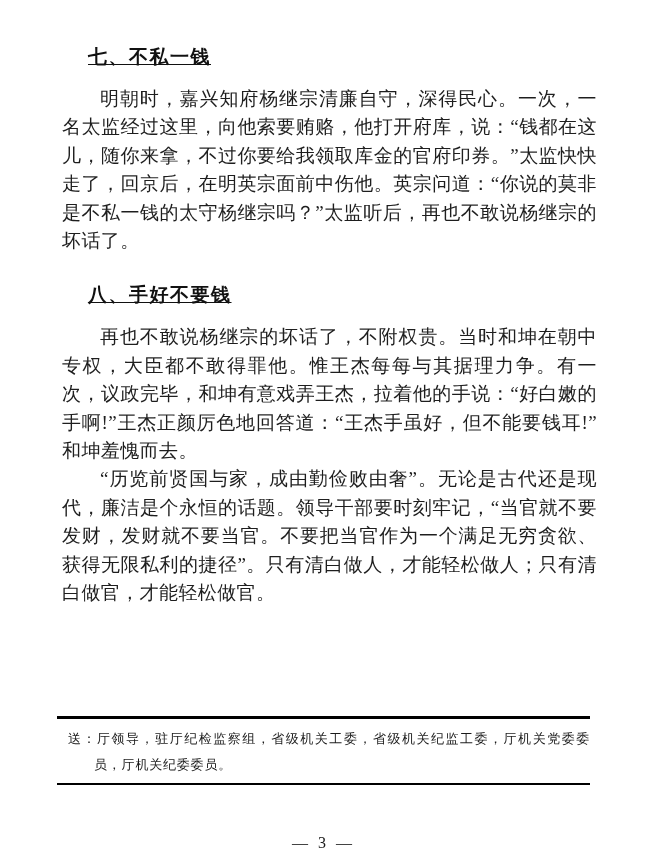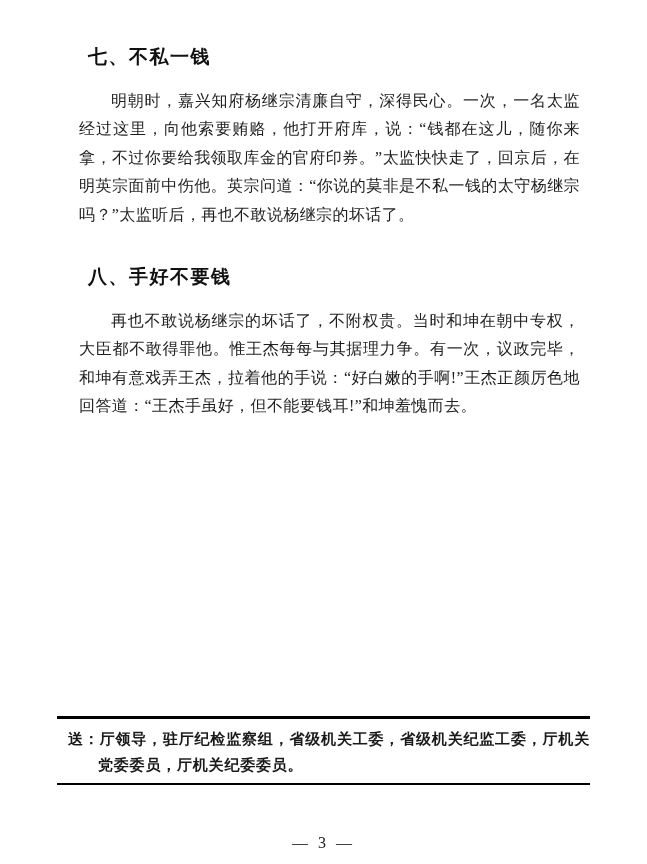--- a/index.html
+++ b/index.html
@@ -22,54 +22,54 @@
     width: 535px;
   }
   .section-heading {
     font-family: "DejaVu Sans", "Liberation Sans", sans-serif;
     font-size: 19px;
     font-weight: bold;
     letter-spacing: 1.5px;
     margin: 0 0 15px 0;
     padding-left: 26px;
     color: #111111;
+    text-decoration: underline;
   }
   .section-heading.later {
-    margin-top: 35px;
+    margin-top: 27px;
   }
   .body-para {
-    font-size: 16px;
+    font-size: 19px;
     line-height: 28.4px;
-    margin: 17px;
+    margin: 0;
     text-align: justify;
     text-justify: inter-character;
     text-indent: 2em;
     letter-spacing: 0.4px;
   }
   .dist-block {
     position: absolute;
     top: 716px;
     left: 57px;
     width: 533px;
     border-top: 3px solid #000000;
     border-bottom: 2.5px solid #000000;
     padding: 7px 0 5px 0;
     box-sizing: border-box;
   }
   .dist-entry {
-    font-size: 15px;
+    font-size: 13px;
     line-height: 26px;
     margin: 0;
     padding-left: calc(2em + 11px);
     text-indent: -2em;
     letter-spacing: 0.8px;
     text-align: justify;
     max-width: 520px;
     color: #1a1a1a;
-    font-weight: bold;
   }
   .page-number {
     position: absolute;
     top: 834px;
     left: 0;
     width: 100%;
     text-align: center;
     font-size: 16px;
     letter-spacing: 3px;
     color: #1a1a1a;
@@ -77,19 +77,20 @@
 </style>
 </head>
 <body>
 
 <div class="content">
   <h2 class="section-heading">七、不私一钱</h2>
   <p class="body-para">明朝时，嘉兴知府杨继宗清廉自守，深得民心。一次，一名太监经过这里，向他索要贿赂，他打开府库，说：“钱都在这儿，随你来拿，不过你要给我领取库金的官府印券。”太监快快走了，回京后，在明英宗面前中伤他。英宗问道：“你说的莫非是不私一钱的太守杨继宗吗？”太监听后，再也不敢说杨继宗的坏话了。</p>
 
   <h2 class="section-heading later">八、手好不要钱</h2>
   <p class="body-para">再也不敢说杨继宗的坏话了，不附权贵。当时和坤在朝中专权，大臣都不敢得罪他。惟王杰每每与其据理力争。有一次，议政完毕，和坤有意戏弄王杰，拉着他的手说：“好白嫩的手啊!”王杰正颜厉色地回答道：“王杰手虽好，但不能要钱耳!”和坤羞愧而去。</p>
+  <p class="body-para">“历览前贤国与家，成由勤俭败由奢”。无论是古代还是现代，廉洁是个永恒的话题。领导干部要时刻牢记，“当官就不要发财，发财就不要当官。不要把当官作为一个满足无穷贪欲、获得无限私利的捷径”。只有清白做人，才能轻松做人；只有清白做官，才能轻松做官。</p>
 </div>
 
 <div class="dist-block">
   <p class="dist-entry"><span>送：</span><span>厅领导，驻厅纪检监察组，省级机关工委，省级机关纪监工委，厅机关党委委员，厅机关纪委委员。</span></p>
 </div>
 
 <div class="page-number">— 3 —</div>
 
 </body></html>

